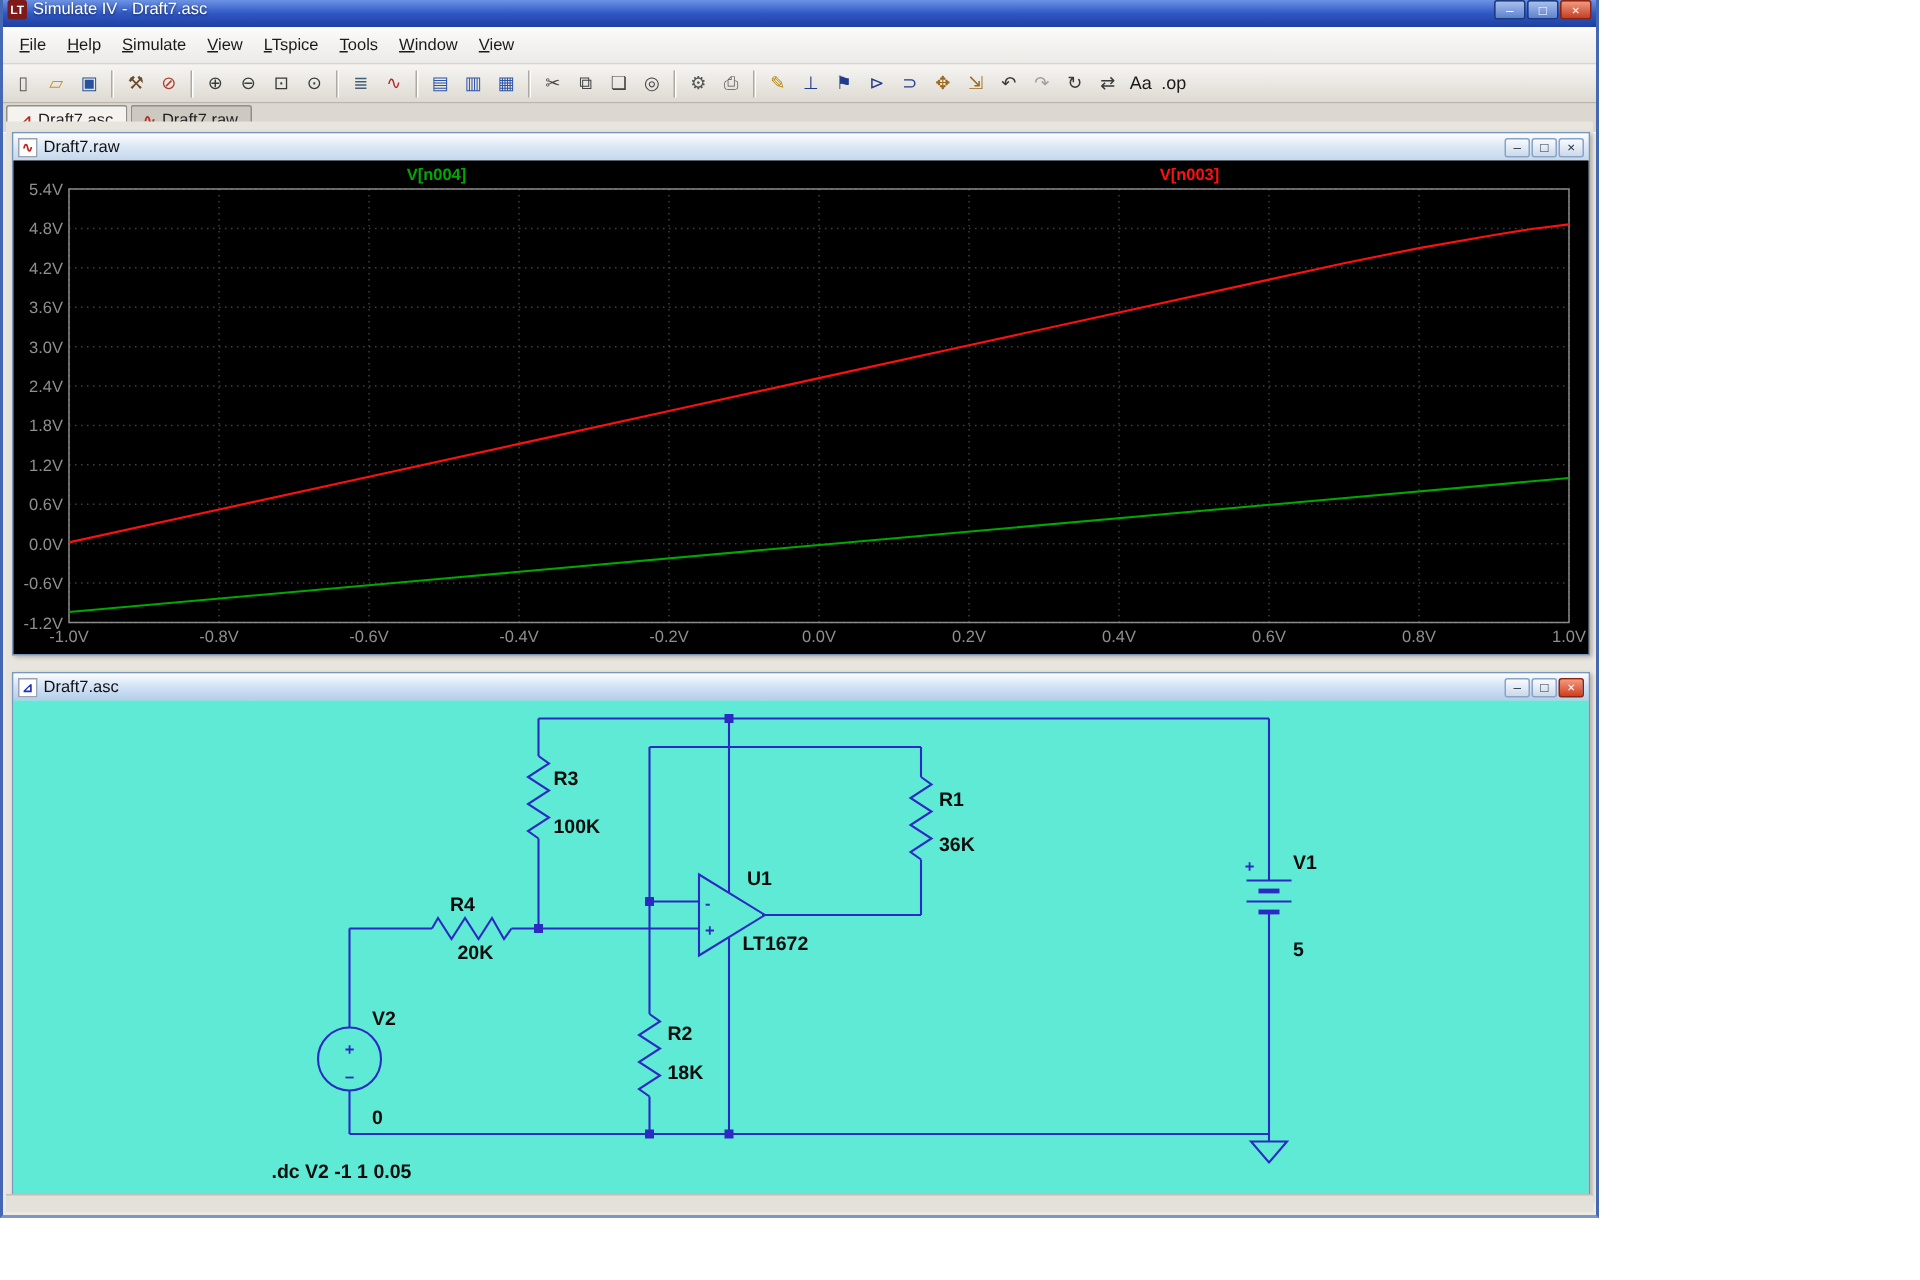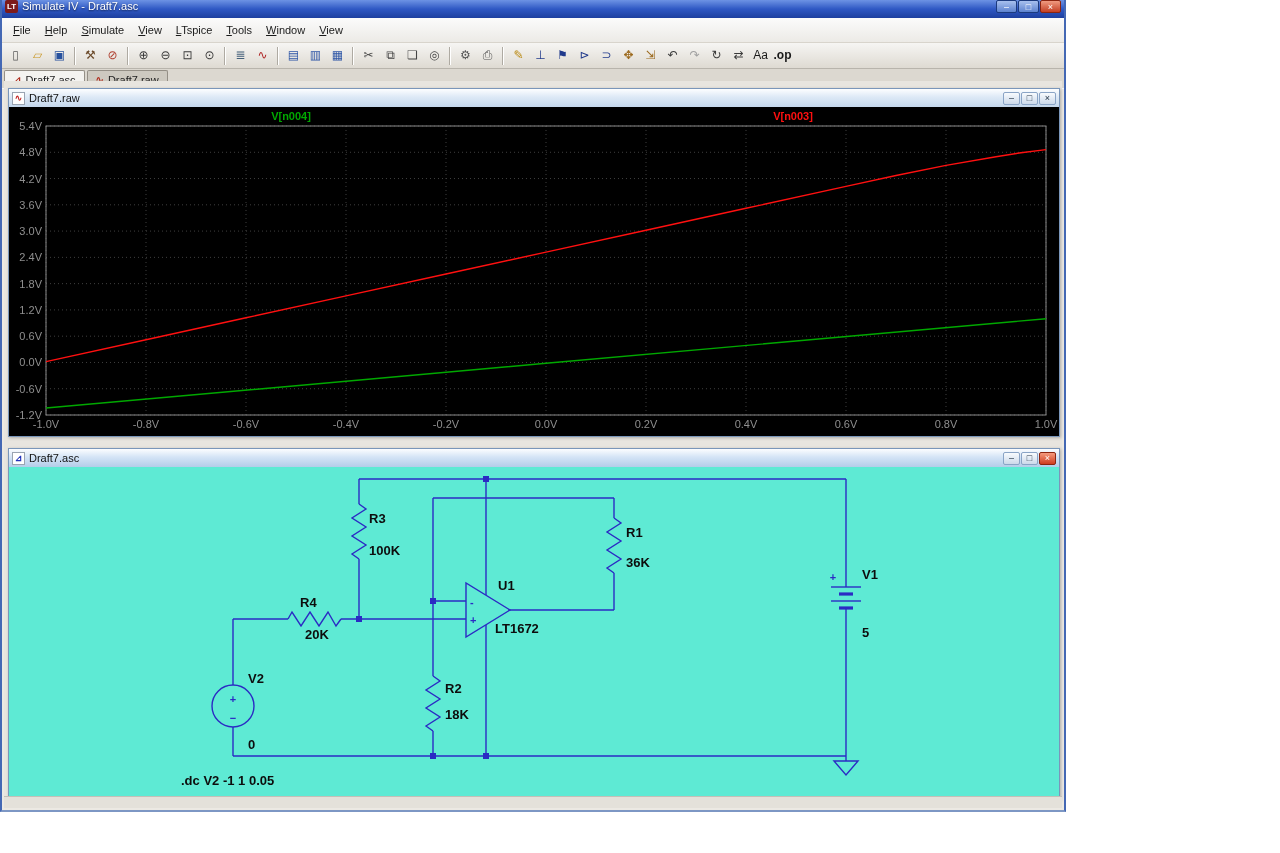--- a/index.html
+++ b/index.html
@@ -104,21 +104,21 @@
         <button class="tb-btn" style="color: rgb(32, 58, 140);">⚑</button>
         <button class="tb-btn" style="color: rgb(32, 58, 140);">⊳</button>
         <button class="tb-btn" style="color: rgb(32, 58, 140);">⊃</button>
         <button class="tb-btn" style="color: rgb(156, 106, 30);">✥</button>
         <button class="tb-btn" style="color: rgb(156, 106, 30);">⇲</button>
         <button class="tb-btn" style="color: rgb(58, 58, 58);">↶</button>
         <button class="tb-btn" style="color: rgb(160, 160, 160);">↷</button>
         <button class="tb-btn" style="color: rgb(58, 58, 58);">↻</button>
         <button class="tb-btn" style="color: rgb(58, 58, 58);">⇄</button>
         <button class="tb-btn" style="color: rgb(26, 26, 26);">Aa</button>
-        <button class="tb-btn" style="color: rgb(26, 26, 26); font-weight: bold;">.op</button>
+        <button class="tb-btn" style="color: rgb(26, 26, 26);">.op</button>
       </div>
     <div class="tabbar">
         <div class="tab active">
           <span class="tab-ic" style="color: rgb(176, 48, 32);">⊿</span>
           <span>Draft7.asc</span>
         </div>
         <div class="tab">
           <span class="tab-ic" style="color: rgb(176, 48, 32);">∿</span>
           <span>Draft7.raw</span>
         </div>

